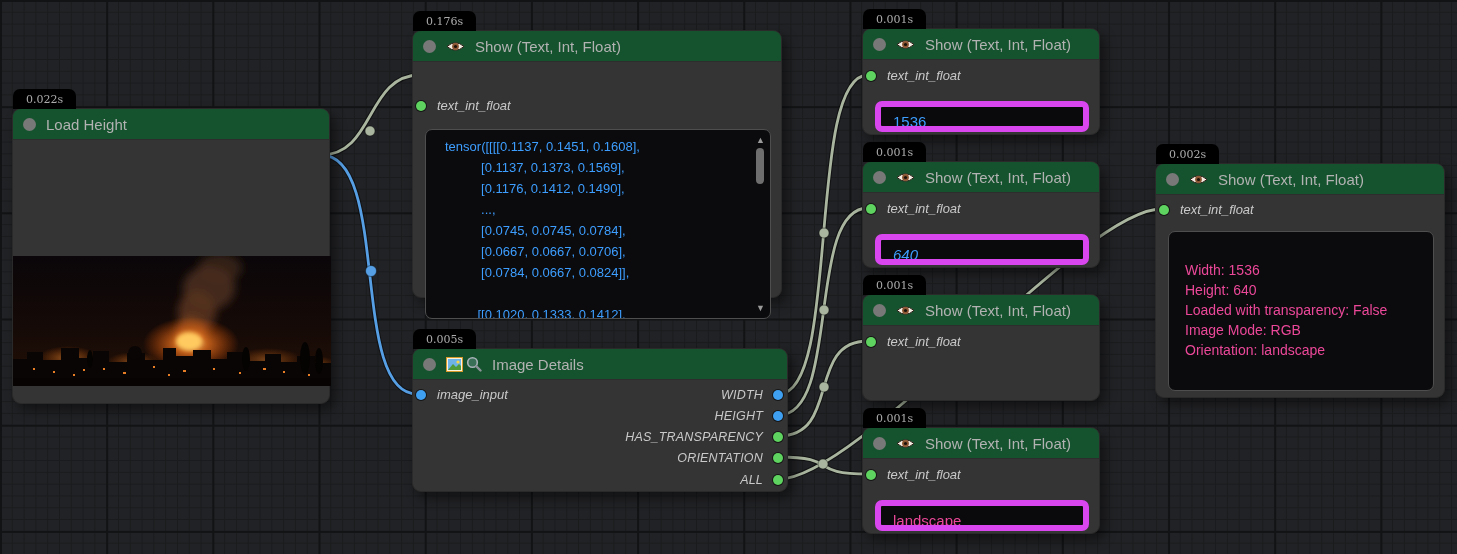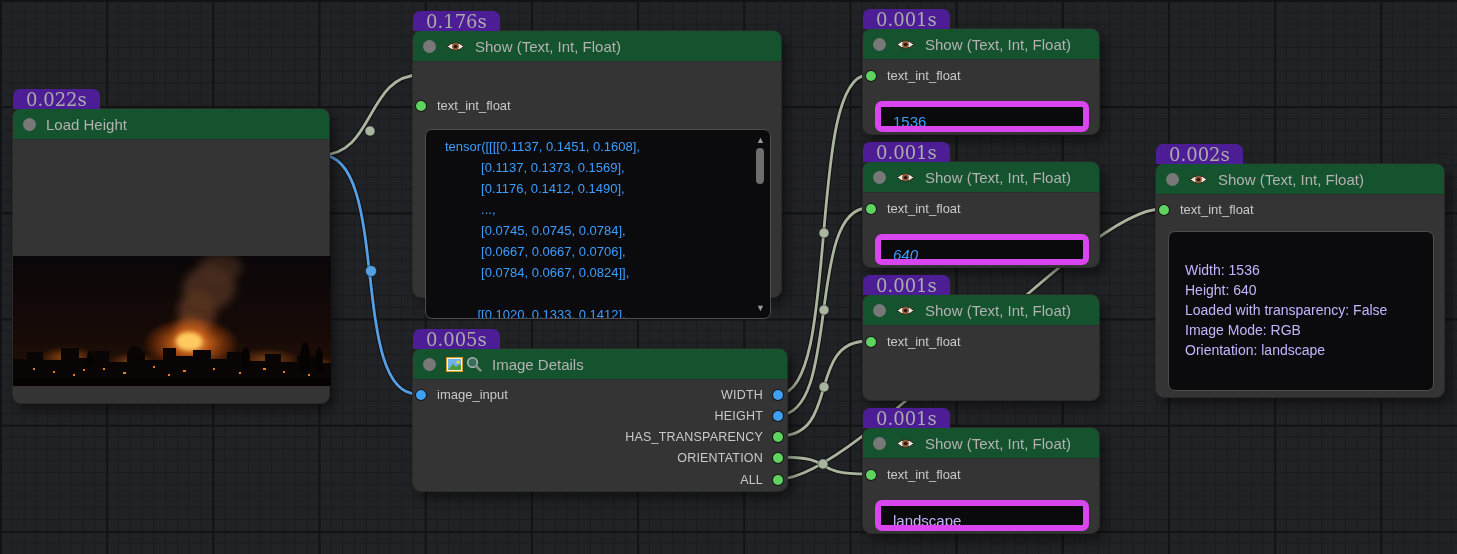--- a/index.html
+++ b/index.html
@@ -24,40 +24,40 @@
     position:absolute;left:0;top:0;right:0;height:30px;background:#14532d;
     border-radius:8px 8px 0 0;border-bottom:1px solid #2d2d2d;
     display:flex;align-items:center;
   }
   .collapse-dot{width:13px;height:13px;border-radius:50%;background:#787878;margin-left:10px;flex:0 0 auto;}
   .title-text{color:#b2b2b2;font-size:15px;margin-left:10px;white-space:nowrap;}
   .title-icon{margin-left:10px;flex:0 0 auto;display:flex;}
   .title-icon + .title-icon{margin-left:3px;}
   .badge{
     position:absolute;top:-20px;left:0;height:20px;line-height:21px;
-    background:#4c1d95;border-radius:7px 7px 0 0;padding:0 13px;
-    color:#ababab;font-family:"DejaVu Serif",serif;font-size:18px;z-index:1;
-  }
-  .port{position:absolute;height:16px;line-height:16px;}
+    background:#000000;border-radius:7px 7px 0 0;padding:0 13px;
+    color:#ababab;font-family:"DejaVu Serif",serif;font-size:11px;z-index:1;
+  }
+  .port{position:absolute;height:16px;line-height:16px;font-style:italic;}
   .dot{
     position:absolute;width:10px;height:10px;border-radius:50%;top:3px;
     box-shadow:0 0 0 1px rgba(15,15,15,.8);
   }
   .dot.blue{background:#3fa0f2;}
   .dot.green{background:#5fd35f;}
   .in-label{position:absolute;left:24px;color:#c9c9c9;font-size:13px;white-space:nowrap;}
   .out-label{position:absolute;right:24px;color:#c9c9c9;font-size:12.5px;white-space:nowrap;letter-spacing:.2px;}
   .in-dot{left:3px;}
   .out-dot{right:4px;}
   .valuebox{
     position:absolute;background:#0a0a0c;border:6px solid #d946ef;border-radius:7px;
     font-size:15px;box-sizing:border-box;padding-left:12px;overflow:hidden;white-space:nowrap;
   }
   .blue-text{color:#3d9eff;}
-  .green-text{color:#c4b5fd;}
+  .green-text{color:#ec4899;}
   .textarea{
     position:absolute;background:#0b0b0d;border:1px solid #4e4e4e;border-radius:7px;
     box-sizing:border-box;overflow:hidden;padding-left:6px;
   }
   .tensor-lines{padding:6px 26px 6px 13px;font-size:13px;line-height:21px;white-space:pre;}
   .tensor-lines div{min-height:21px;}
   .result-lines{padding:28px 10px 10px 10px;font-size:14px;line-height:20px;white-space:pre;}
   .scrollbar{position:absolute;top:3px;bottom:3px;right:3px;width:13px;}
   .scroll-arrow{position:absolute;left:0;width:13px;text-align:center;color:#9a9a9a;font-size:9px;line-height:10px;}
   .scroll-thumb{position:absolute;left:2px;width:8px;background:#6e6e6e;border-radius:4px;top:15px;height:36px;}

